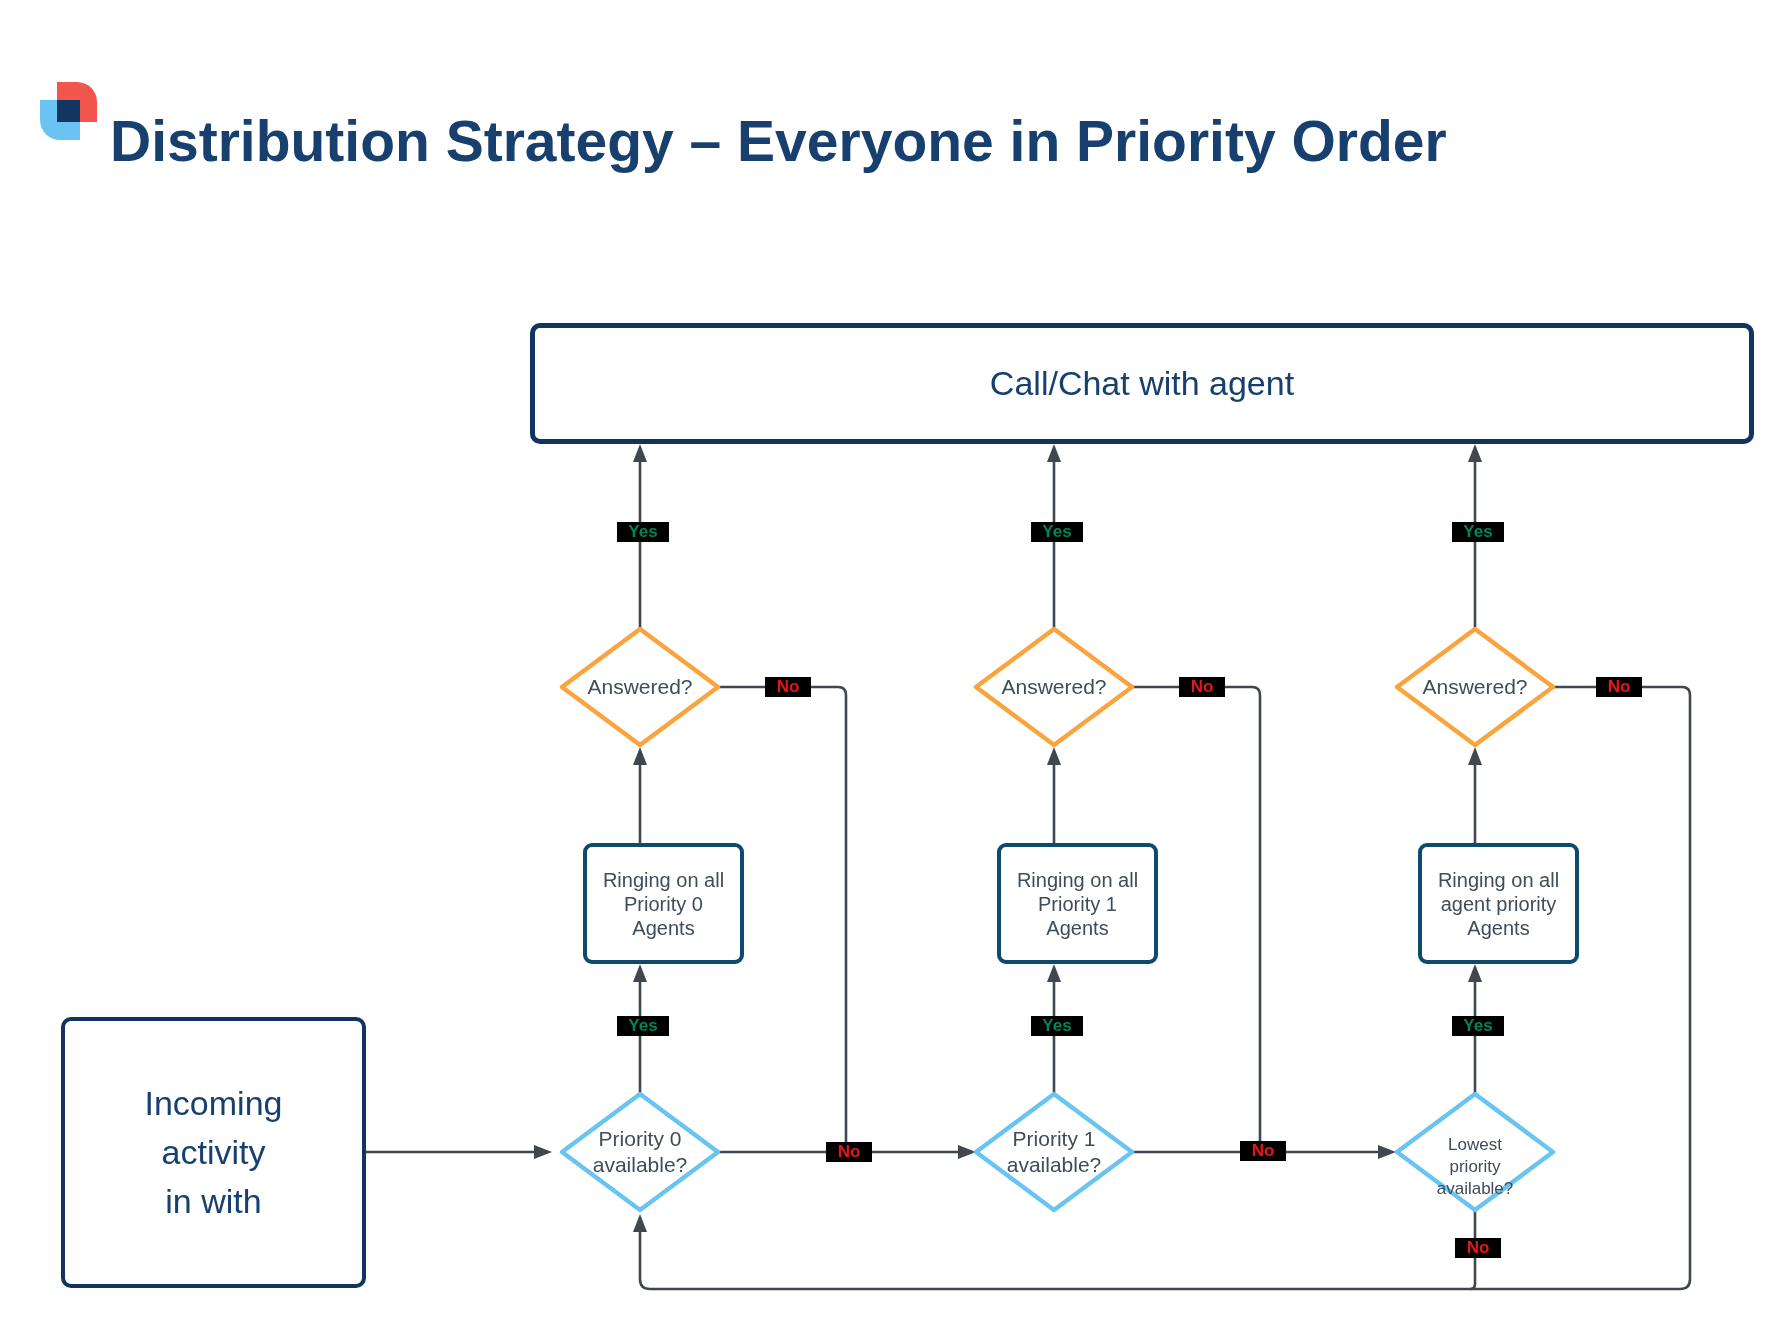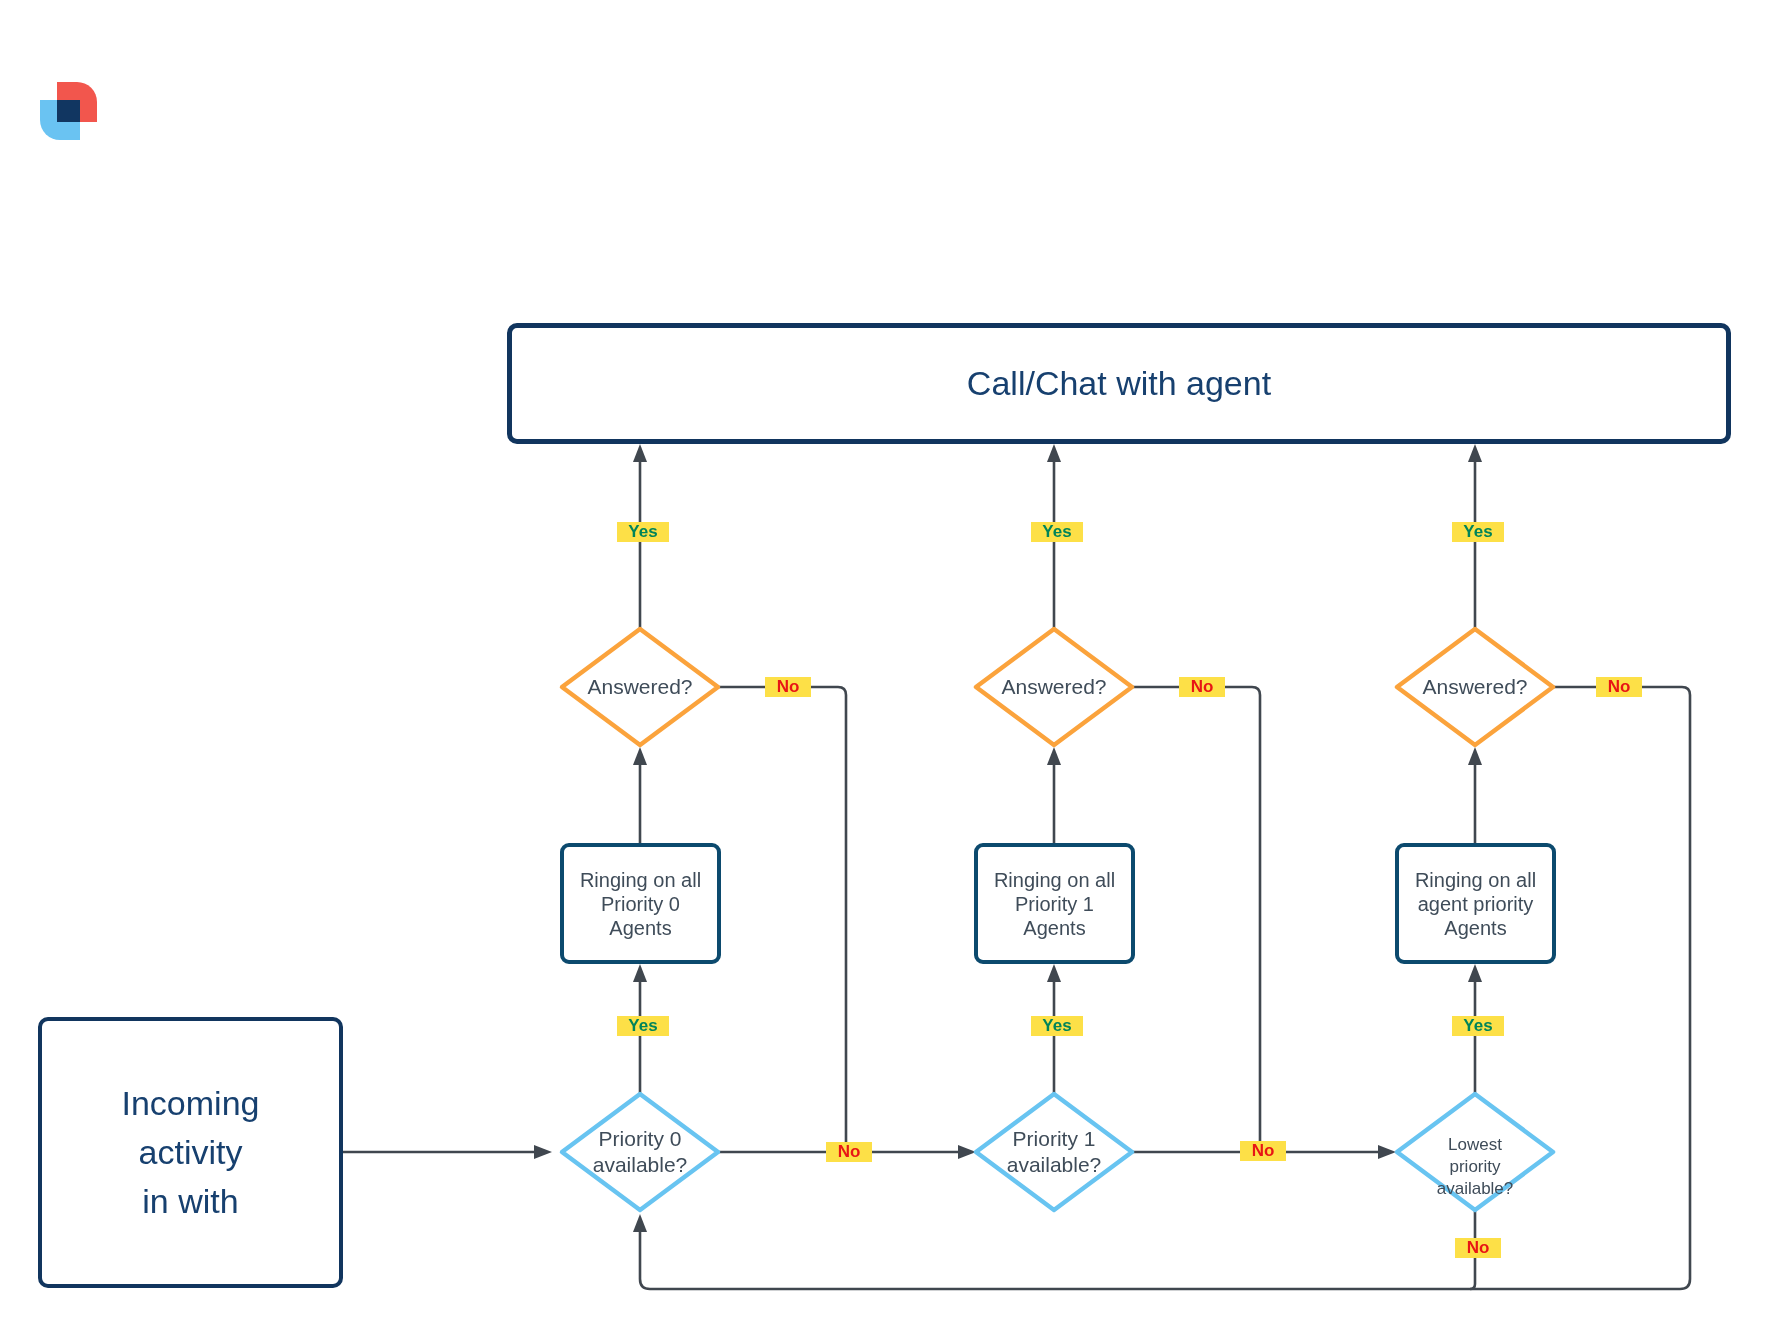--- a/index.html
+++ b/index.html
@@ -11,55 +11,56 @@
     position:absolute;left:110px;top:108px;
     font-size:57px;font-weight:bold;color:#17406f;letter-spacing:0px;white-space:nowrap;
   }
   
   .logo{position:absolute;left:40px;top:82px;width:58px;height:58px;}
   .logo .red{position:absolute;left:17px;top:0;width:40px;height:40px;background:#f2564d;border-radius:0 20px 0 0;}
   .logo .blue{position:absolute;left:0;top:18px;width:40px;height:40px;background:#6ac3f2;border-radius:0 0 0 20px;}
   .logo .navy{position:absolute;left:17px;top:18px;width:23px;height:22px;background:#113661;}
   svg.wires{position:absolute;left:0;top:0;}
   
-  .node{position:absolute;box-sizing:border-box;background:#ffffff;display:flex;align-items:center;justify-content:center;text-align:center;}
+  .node{position:absolute;box-sizing:border-box;background:#ffffff;display:flex;align-items:center;justify-content:center;text-align:center;margin-left:23px;}
   .callchat{
     left:507px;top:323px;width:1224px;height:121px;
     border:5px solid #11355e;border-radius:10px;
     font-size:34px;color:#17406f;
   }
   .incoming{
     left:38px;top:1017px;width:305px;height:271px;
     border:4px solid #11355e;border-radius:10px;
     font-size:34px;color:#17406f;line-height:1.45;
   }
   .ringing{
     top:843px;width:161px;height:121px;
     border:4px solid #0c4a6e;border-radius:9px;
     font-size:20px;color:#3f4c59;line-height:1.2;
   }
   
   .lbl{position:absolute;text-align:center;}
   .shape-lbl{font-size:21px;color:#3f4c59;line-height:1.22;width:150px;}
   .shape-lbl.small{font-size:17px;line-height:1.28;margin-top:16px;}
-  .tag{font-size:17px;font-weight:bold;background:#fde047;padding:0 3px;line-height:1.2;}
+  .tag{font-size:17px;font-weight:bold;background:#000000;padding:0 3px;line-height:1.2;}
   .yes{color:#00845a;}
   .no{color:#e81515;}
 </style>
 </head>
 <body>
 
 <div class="stage">
 
   <div class="logo">
     <div class="red"></div>
     <div class="blue"></div>
     <div class="navy"></div>
   </div>
 
+  <div class="title">Distribution Strategy – Everyone in Priority Order</div>
 
   <svg class="wires" width="1771" height="1330" viewBox="0 0 1771 1330">
     <g fill="none" stroke="#40474f" stroke-width="2.6">
 
       <path d="M640 629 L640 456"></path>
       <path d="M1054 629 L1054 456"></path>
       <path d="M1475 629 L1475 456"></path>
 
       <path d="M640 843 L640 759"></path>
       <path d="M1054 843 L1054 759"></path>

